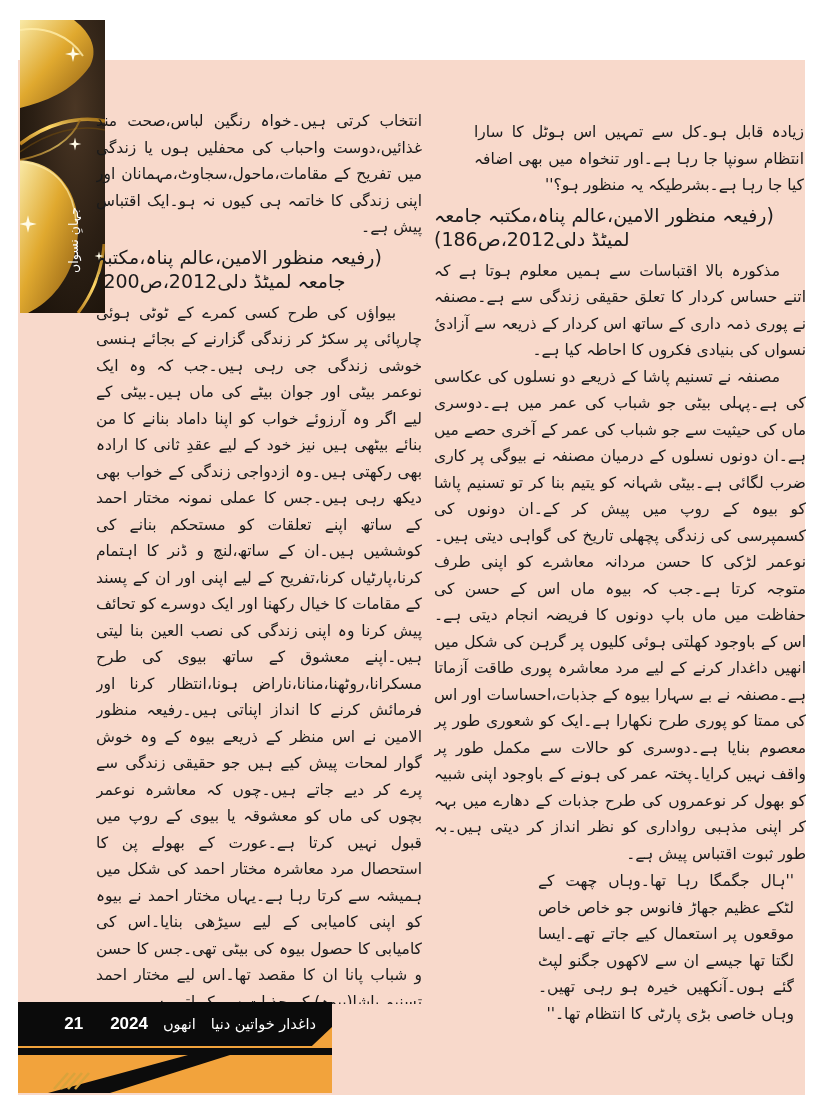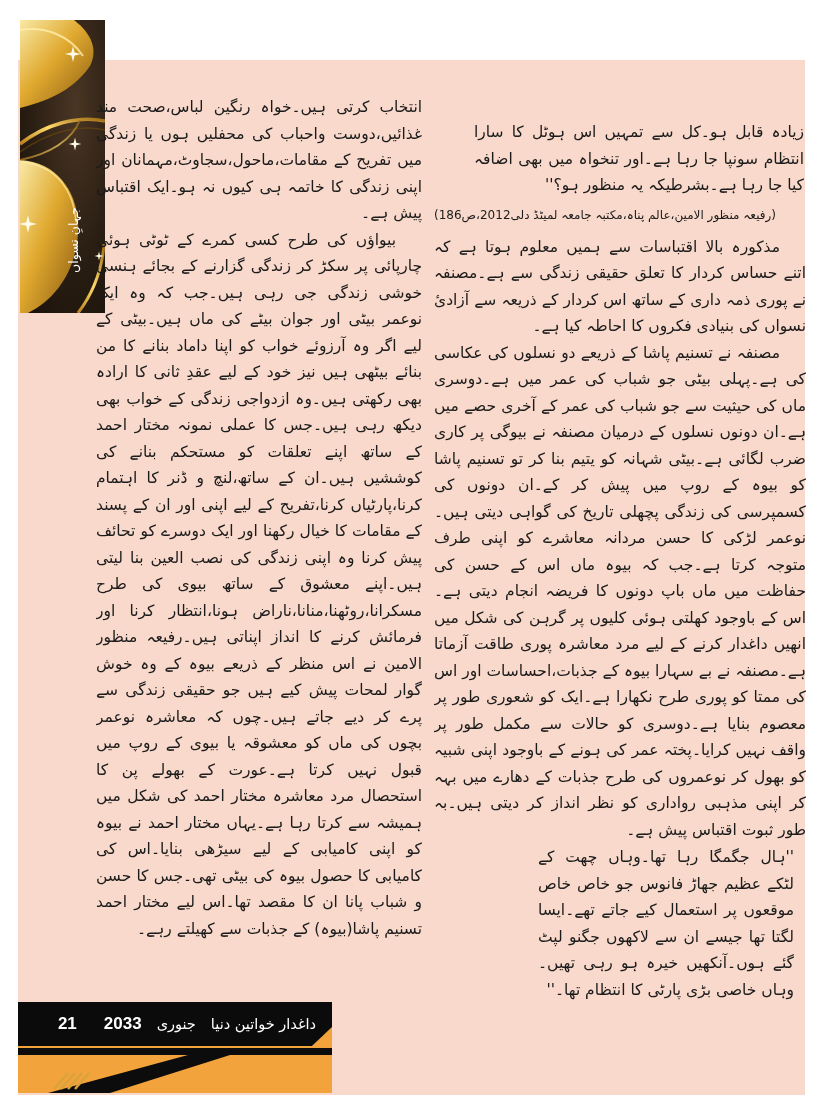--- a/index.html
+++ b/index.html
@@ -22,29 +22,29 @@
     transform:rotate(-90deg);transform-origin:0 0;
     color:#ffffff;font-size:12.5px;text-align:center;direction:rtl;
     letter-spacing:1px;white-space:nowrap;
   }
   
   .col{
     position:absolute;direction:rtl;text-align:justify;color:#1b1b1b;
     font-size:15.5px;line-height:26.5px;overflow:hidden;
     font-family:"DejaVu Sans",sans-serif;
   }
-  .col-left{left:96px;top:94px;width:326px;height:896px;}
+  .col-left{left:96px;top:108px;width:326px;height:896px;}
   .col-right{left:434px;top:99px;width:372px;height:908px;margin-top:19px;}
   .para{text-indent:26px;margin:0;}
   .para-first{text-indent:0;margin:0;}
   .quote{margin:1px 0;padding-right:12px;padding-left:46px;text-indent:0;}
   .col-right .quote{padding-right:2px;padding-left:40px;}
   .quote2{margin:1px 0;padding-right:12px;padding-left:104px;text-indent:0;}
   .citation{
-    direction:rtl;text-align:left;font-size:12px;line-height:24px;
+    direction:rtl;text-align:left;font-size:19px;line-height:24px;
     margin:4px 0 7px;text-indent:0;
   }
   
   .footer{
     position:absolute;left:18px;top:1002px;width:314px;height:91px;
     background:#f2a33c;
   }
   .footer-bar{
     position:absolute;left:0;top:0;width:314px;height:44px;background:#0b0b0b;
     clip-path:polygon(0 0,100% 0,100% 57%,93.6% 100%,0 100%);
@@ -102,38 +102,39 @@
       <path transform="translate(55,124) scale(0.8)" d="M0,-8 L1.6,-1.6 L8,0 L1.6,1.6 L0,8 L-1.6,1.6 L-8,0 L-1.6,-1.6 Z"></path>
       <path transform="translate(8,204) scale(1.1)" d="M0,-8 L1.6,-1.6 L8,0 L1.6,1.6 L0,8 L-1.6,1.6 L-8,0 L-1.6,-1.6 Z"></path>
       <path transform="translate(79,236) scale(0.55)" d="M0,-8 L1.6,-1.6 L8,0 L1.6,1.6 L0,8 L-1.6,1.6 L-8,0 L-1.6,-1.6 Z"></path>
     </g>
   </svg>
   <div class="vert-title">جہانِ نسواں</div>
 </aside>
 
 <section class="col col-left">
   <p class="para-first">انتخاب کرتی ہیں۔خواہ رنگین لباس،صحت مند غذائیں،دوست واحباب کی محفلیں ہوں یا زندگی میں تفریح کے مقامات،ماحول،سجاوٹ،مہمانان اور اپنی زندگی کا خاتمہ ہی کیوں نہ ہو۔ایک اقتباس پیش ہے۔</p>
+  <p class="citation">(رفیعہ منظور الامین،عالم پناہ،مکتبہ جامعہ لمیٹڈ دلی2012،ص200)</p>
   <p class="para">بیواؤں کی طرح کسی کمرے کے ٹوٹی ہوئی چارپائی پر سکڑ کر زندگی گزارنے کے بجائے ہنسی خوشی زندگی جی رہی ہیں۔جب کہ وہ ایک نوعمر بیٹی اور جوان بیٹے کی ماں ہیں۔بیٹی کے لیے اگر وہ آرزوئے خواب کو اپنا داماد بنانے کا من بنائے بیٹھی ہیں نیز خود کے لیے عقدِ ثانی کا ارادہ بھی رکھتی ہیں۔وہ ازدواجی زندگی کے خواب بھی دیکھ رہی ہیں۔جس کا عملی نمونہ مختار احمد کے ساتھ اپنے تعلقات کو مستحکم بنانے کی کوششیں ہیں۔ان کے ساتھ،لنچ و ڈنر کا اہتمام کرنا،پارٹیاں کرنا،تفریح کے لیے اپنی اور ان کے پسند کے مقامات کا خیال رکھنا اور ایک دوسرے کو تحائف پیش کرنا وہ اپنی زندگی کی نصب العین بنا لیتی ہیں۔اپنے معشوق کے ساتھ بیوی کی طرح مسکرانا،روٹھنا،منانا،ناراض ہونا،انتظار کرنا اور فرمائش کرنے کا انداز اپناتی ہیں۔رفیعہ منظور الامین نے اس منظر کے ذریعے بیوہ کے وہ خوش گوار لمحات پیش کیے ہیں جو حقیقی زندگی سے پرے کر دیے جاتے ہیں۔چوں کہ معاشرہ نوعمر بچوں کی ماں کو معشوقہ یا بیوی کے روپ میں قبول نہیں کرتا ہے۔عورت کے بھولے پن کا استحصال مرد معاشرہ مختار احمد کی شکل میں ہمیشہ سے کرتا رہا ہے۔یہاں مختار احمد نے بیوہ کو اپنی کامیابی کے لیے سیڑھی بنایا۔اس کی کامیابی کا حصول بیوہ کی بیٹی تھی۔جس کا حسن و شباب پانا ان کا مقصد تھا۔اس لیے مختار احمد تسنیم پاشا(بیوہ) کے جذبات سے کھیلتے رہے۔</p>
 
 </section>
 
 <section class="col col-right">
   <p class="quote">زیادہ قابل ہو۔کل سے تمہیں اس ہوٹل کا سارا انتظام سونپا جا رہا ہے۔اور تنخواہ میں بھی اضافہ کیا جا رہا ہے۔بشرطیکہ یہ منظور ہو؟''</p>
   <p class="citation">(رفیعہ منظور الامین،عالم پناہ،مکتبہ جامعہ لمیٹڈ دلی2012،ص186)</p>
   <p class="para">مذکورہ بالا اقتباسات سے ہمیں معلوم ہوتا ہے کہ اتنے حساس کردار کا تعلق حقیقی زندگی سے ہے۔مصنفہ نے پوری ذمہ داری کے ساتھ اس کردار کے ذریعہ سے آزادیٔ نسواں کی بنیادی فکروں کا احاطہ کیا ہے۔</p>
   <p class="para">مصنفہ نے تسنیم پاشا کے ذریعے دو نسلوں کی عکاسی کی ہے۔پہلی بیٹی جو شباب کی عمر میں ہے۔دوسری ماں کی حیثیت سے جو شباب کی عمر کے آخری حصے میں ہے۔ان دونوں نسلوں کے درمیان مصنفہ نے بیوگی پر کاری ضرب لگائی ہے۔بیٹی شہانہ کو یتیم بنا کر تو تسنیم پاشا کو بیوہ کے روپ میں پیش کر کے۔ان دونوں کی کسمپرسی کی زندگی پچھلی تاریخ کی گواہی دیتی ہیں۔نوعمر لڑکی کا حسن مردانہ معاشرے کو اپنی طرف متوجہ کرتا ہے۔جب کہ بیوہ ماں اس کے حسن کی حفاظت میں ماں باپ دونوں کا فریضہ انجام دیتی ہے۔اس کے باوجود کھلتی ہوئی کلیوں پر گرہن کی شکل میں انھیں داغدار کرنے کے لیے مرد معاشرہ پوری طاقت آزماتا ہے۔مصنفہ نے بے سہارا بیوہ کے جذبات،احساسات اور اس کی ممتا کو پوری طرح نکھارا ہے۔ایک کو شعوری طور پر معصوم بنایا ہے۔دوسری کو حالات سے مکمل طور پر واقف نہیں کرایا۔پختہ عمر کی ہونے کے باوجود اپنی شبیہ کو بھول کر نوعمروں کی طرح جذبات کے دھارے میں بہہ کر اپنی مذہبی رواداری کو نظر انداز کر دیتی ہیں۔بہ طور ثبوت اقتباس پیش ہے۔</p>
   <p class="quote2">''ہال جگمگا رہا تھا۔وہاں چھت کے لٹکے عظیم جھاڑ فانوس جو خاص خاص موقعوں پر استعمال کیے جاتے تھے۔ایسا لگتا تھا جیسے ان سے لاکھوں جگنو لپٹ گئے ہوں۔آنکھیں خیرہ ہو رہی تھیں۔وہاں خاصی بڑی پارٹی کا انتظام تھا۔''</p>
 
 </section>
 
 <footer class="footer">
   <div class="footer-bar">
     <span class="mag">داغدار خواتین دنیا</span>
-    <span class="month">جنوری</span>
-    <span class="year">2033</span>
+    <span class="month">انھوں</span>
+    <span class="year">2024</span>
     <span class="pgnum">21</span>
   </div>
   <svg class="footer-band" viewBox="0 0 314 47" preserveAspectRatio="none">
     <rect x="0" y="2" width="314" height="7" fill="#0c0c0c"></rect>
     <polygon points="170,9 212,9 92,47 30,47" fill="#0c0c0c"></polygon>
     <g stroke="#d9a33c" stroke-width="2.6">
       <line x1="36" y1="43" x2="50" y2="27"></line>
       <line x1="43" y1="43" x2="57" y2="27"></line>
       <line x1="50" y1="43" x2="64" y2="27"></line>
       <line x1="57" y1="43" x2="71" y2="27"></line>

